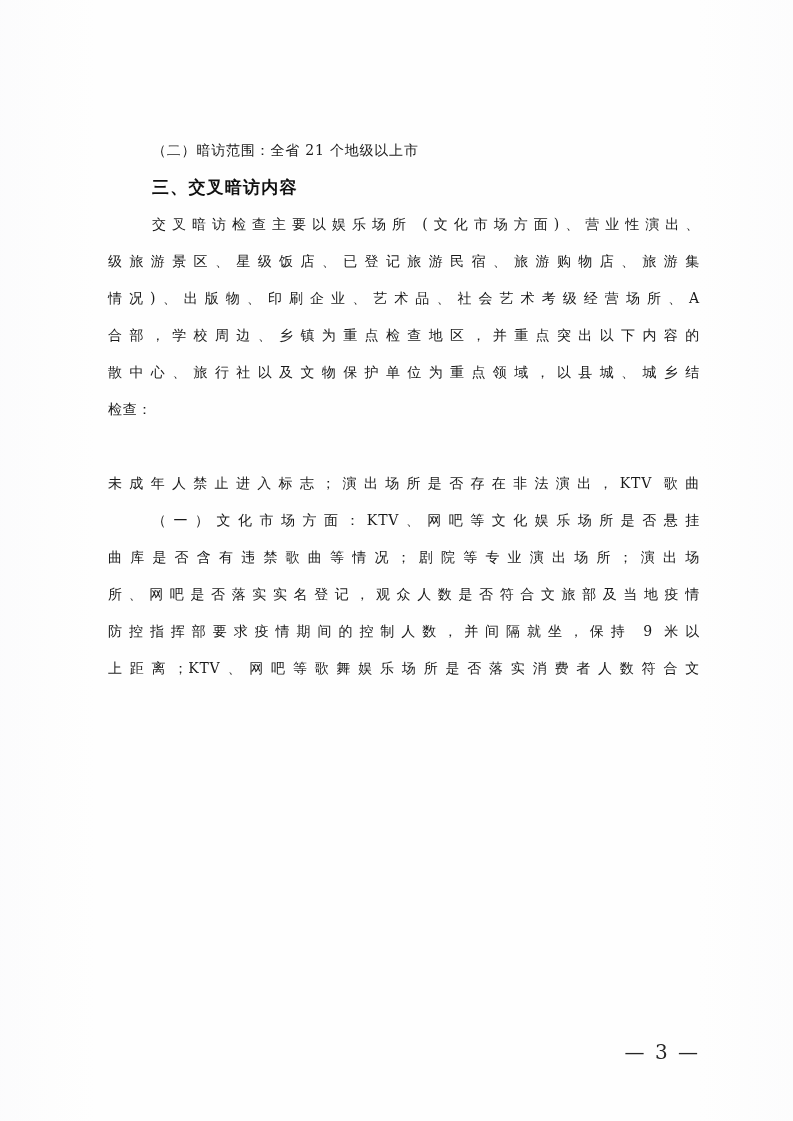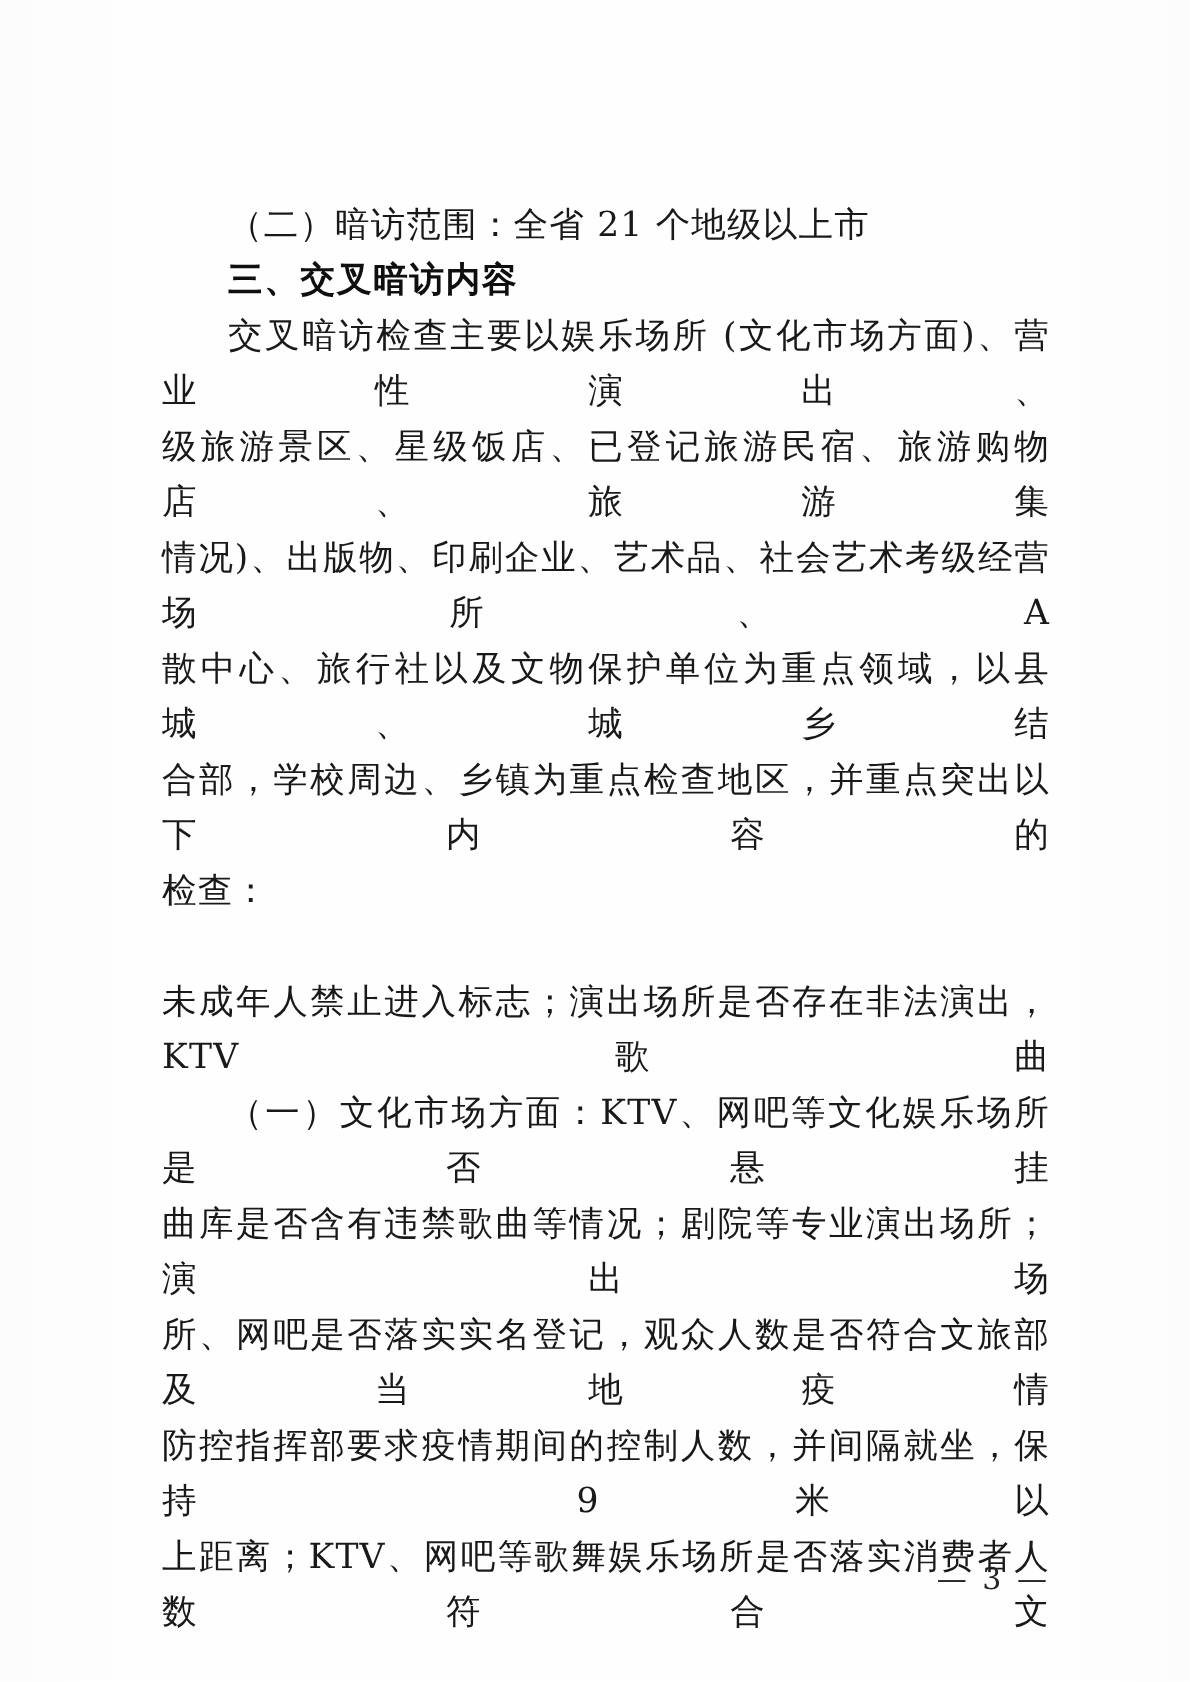--- a/index.html
+++ b/index.html
@@ -28,41 +28,41 @@
       linear-gradient(90deg, rgba(250,250,251,0.55) 0%, rgba(255,255,255,0) 12%, rgba(255,255,255,0) 88%, rgba(250,250,251,0.5) 100%);
     pointer-events: none;
   }
   .text-block {
     position: absolute;
     left: 108px;
     top: 132px;
     width: 592px;
   }
   .line {
-    font-size: 23px;
+    font-size: 14px;
     line-height: 37px;
     letter-spacing: 0.8px;
     color: #191919;
     white-space: pre;
     text-align: justify;
     font-family: "DejaVu Serif", "Liberation Serif", serif;
   }
   
   .line.justify {
     text-align: justify;
     text-align-last: justify;
     white-space: normal;
   }
   .line.indent {
     text-indent: 44px;
   }
   .heading {
     font-family: "DejaVu Sans", "Liberation Sans", sans-serif;
     font-weight: bold;
-    font-size: 23px;
+    font-size: 17px;
     line-height: 37px;
     letter-spacing: 1.2px;
     color: #0f0f0f;
     text-indent: 44px;
     white-space: pre;
   }
   .para-gap {
     height: 37px;
   }
   .footer {
@@ -85,22 +85,22 @@
 
   <div class="text-block">
 
     <div class="line indent">（二）暗访范围：全省 21 个地级以上市</div>
 
     <div class="heading">三、交叉暗访内容</div>
 
     <div class="line indent justify">交叉暗访检查主要以娱乐场所 (文化市场方面)、营业性演出、</div>
     <div class="line justify">级旅游景区、星级饭店、已登记旅游民宿、旅游购物店、旅游集</div>
     <div class="line justify">情况)、出版物、印刷企业、艺术品、社会艺术考级经营场所、A</div>
+    <div class="line justify">合部，学校周边、乡镇为重点检查地区，并重点突出以下内容的</div>
     <div class="line justify">散中心、旅行社以及文物保护单位为重点领域，以县城、城乡结</div>
-    <div class="line justify">合部，学校周边、乡镇为重点检查地区，并重点突出以下内容的</div>
     <div class="line">检查：</div>
 
     <div class="para-gap"></div>
 
     <div class="line justify">未成年人禁止进入标志；演出场所是否存在非法演出，KTV 歌曲</div>
     <div class="line indent justify">（一）文化市场方面：KTV、网吧等文化娱乐场所是否悬挂</div>
     <div class="line justify">曲库是否含有违禁歌曲等情况；剧院等专业演出场所；演出场</div>
     <div class="line justify">所、网吧是否落实实名登记，观众人数是否符合文旅部及当地疫情</div>
     <div class="line justify">防控指挥部要求疫情期间的控制人数，并间隔就坐，保持 9 米以</div>
     <div class="line justify">上距离；KTV、网吧等歌舞娱乐场所是否落实消费者人数符合文</div>

